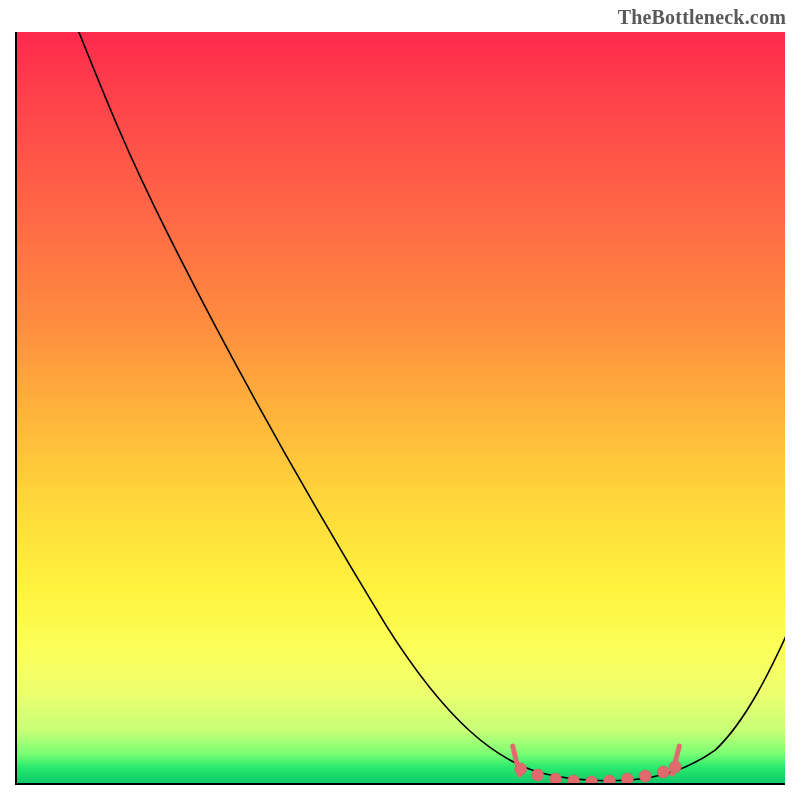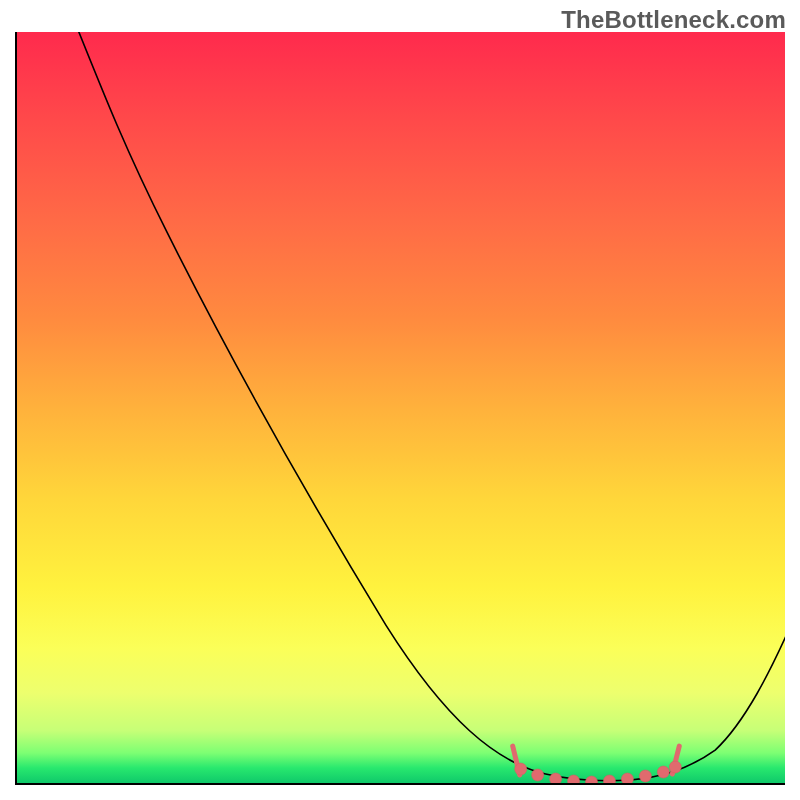--- a/index.html
+++ b/index.html
@@ -30,22 +30,22 @@
       #edff6e 88%,
       #c7ff77 93%,
       #7dff73 96%,
       #28e86e 98%,
       #0fc96a 100%);
   }
   .attribution {
     position: absolute;
     top: 6px;
     right: 14px;
-    font-family: Liberation Sans, sans-serif;
-    font-size: 24px;
+    font-family: Liberation Serif, serif;
+    font-size: 20px;
     font-weight: bold;
     color: #5a5a5a;
     letter-spacing: 0.2px;
   }
   svg.curve {
     position: absolute;
     left: 0; top: 0;
     width: 100%; height: 100%;
     overflow: visible;
   }

